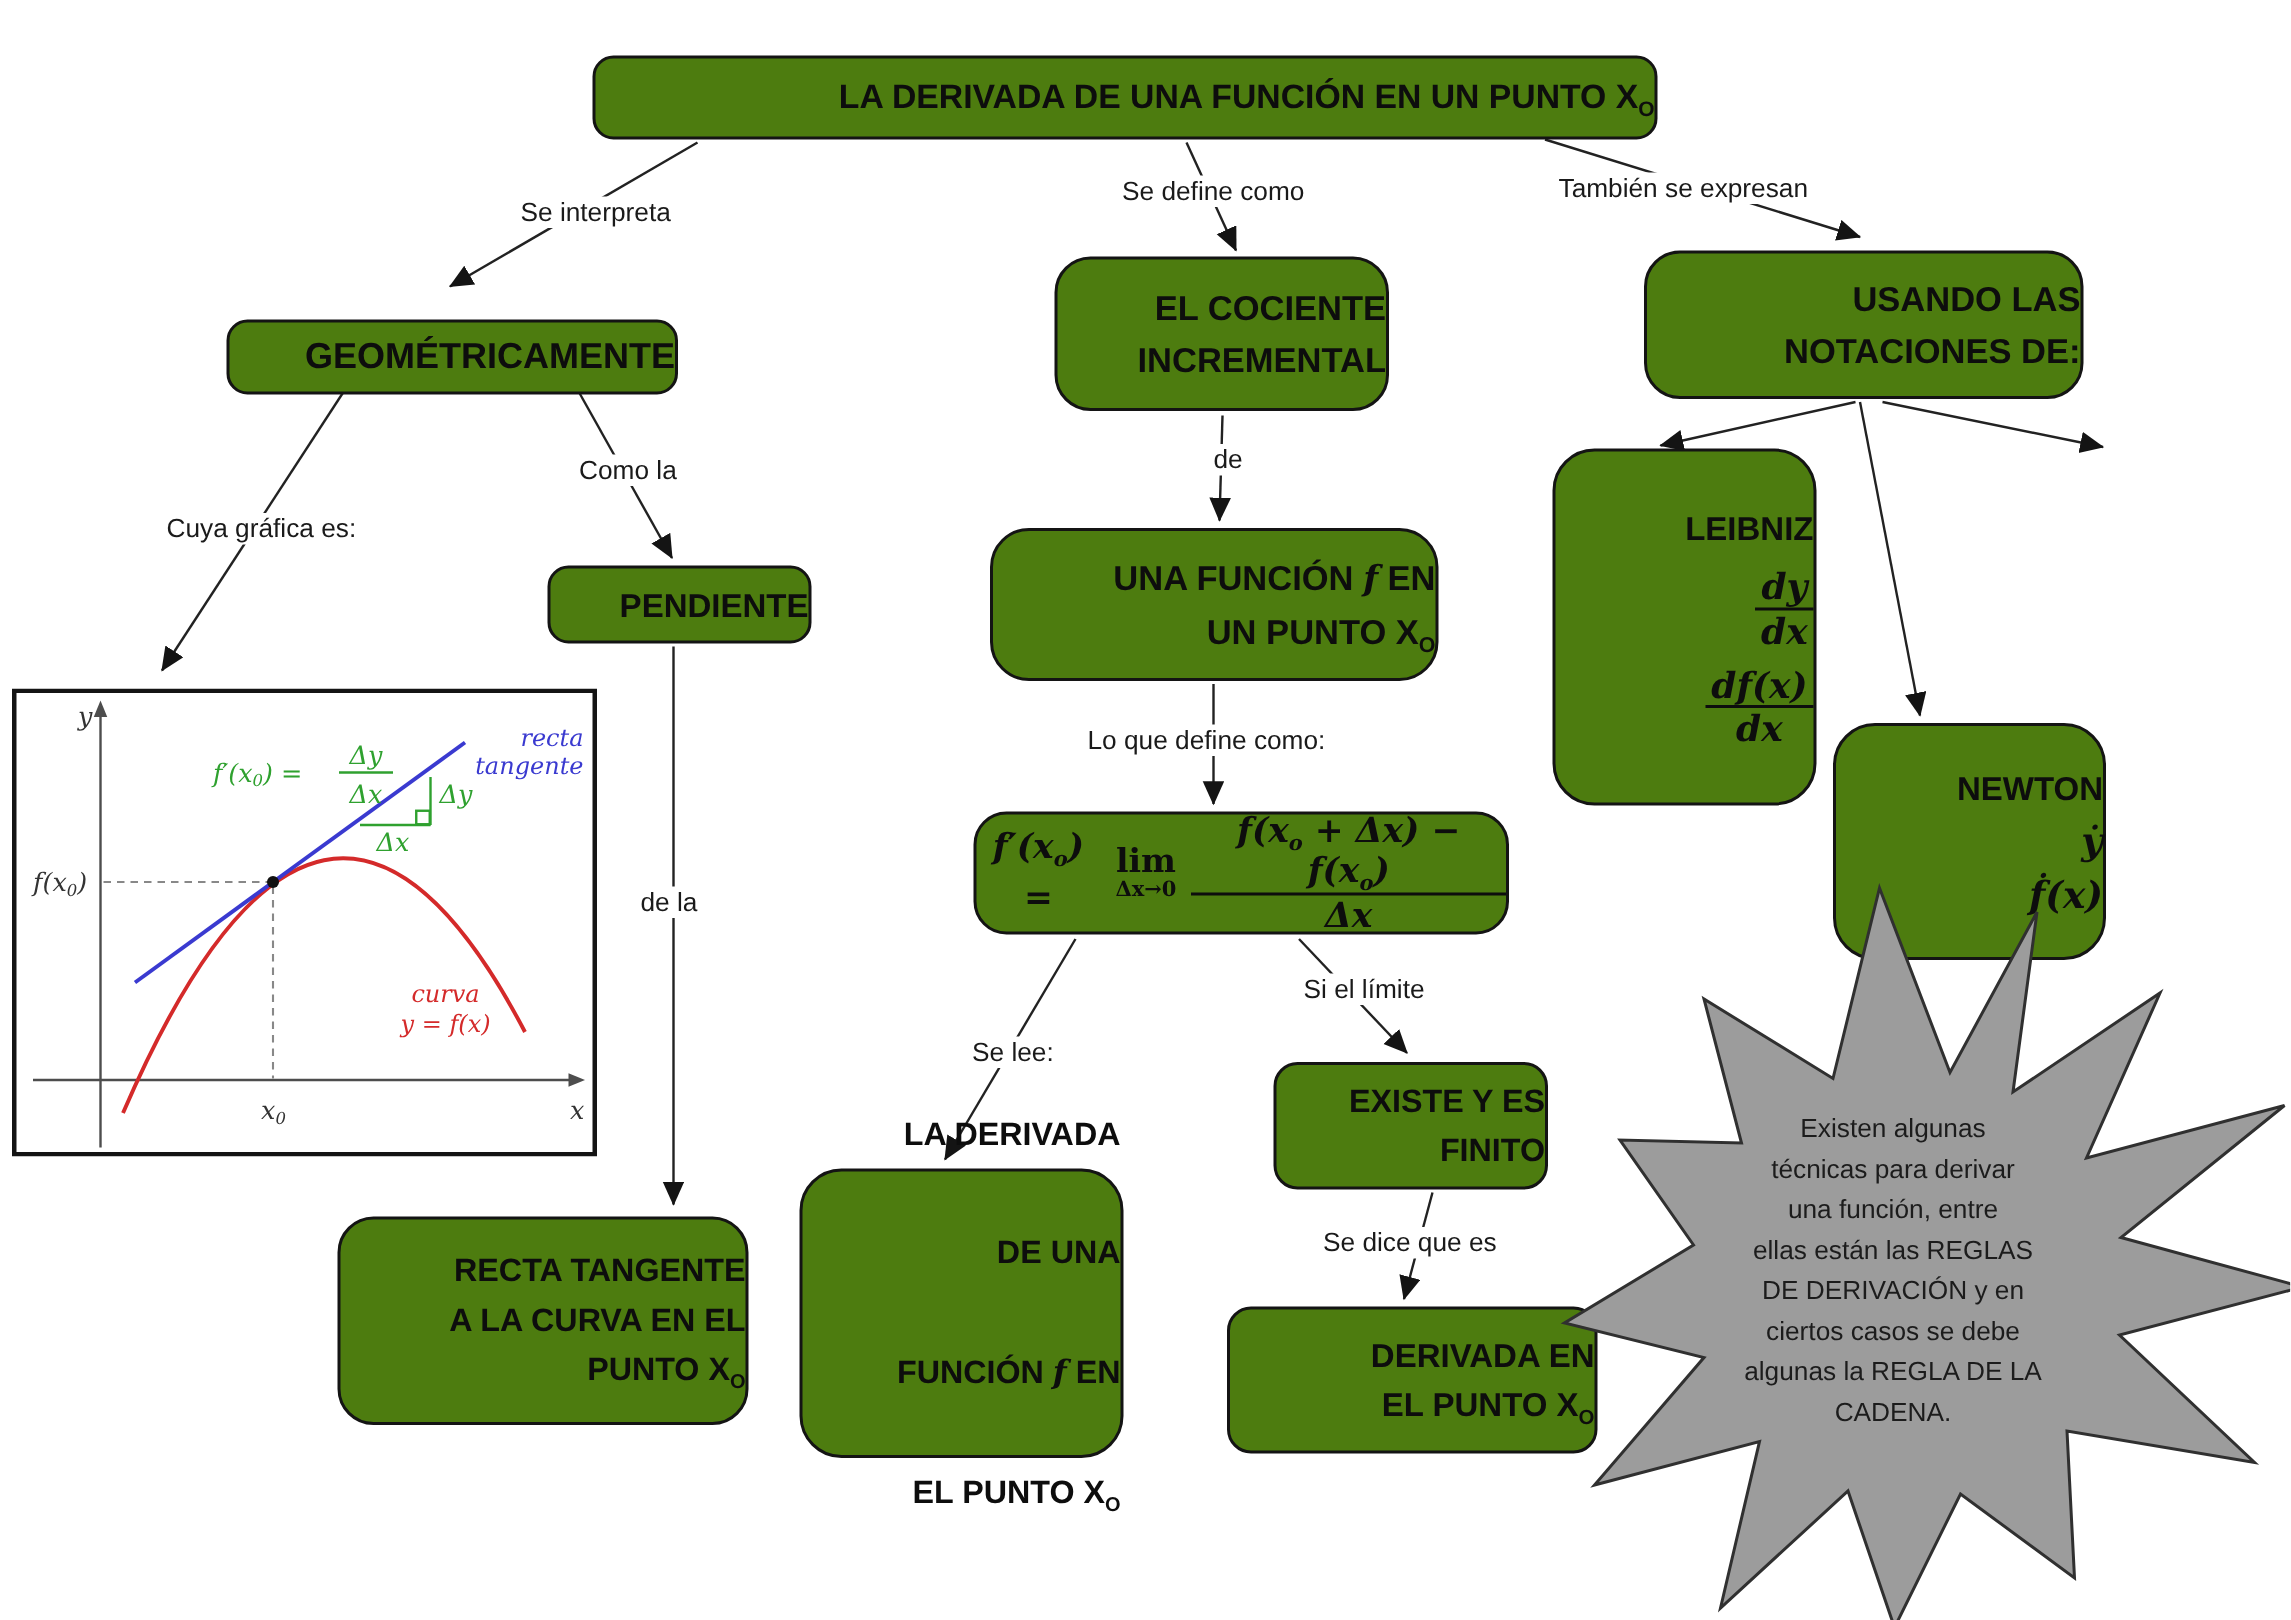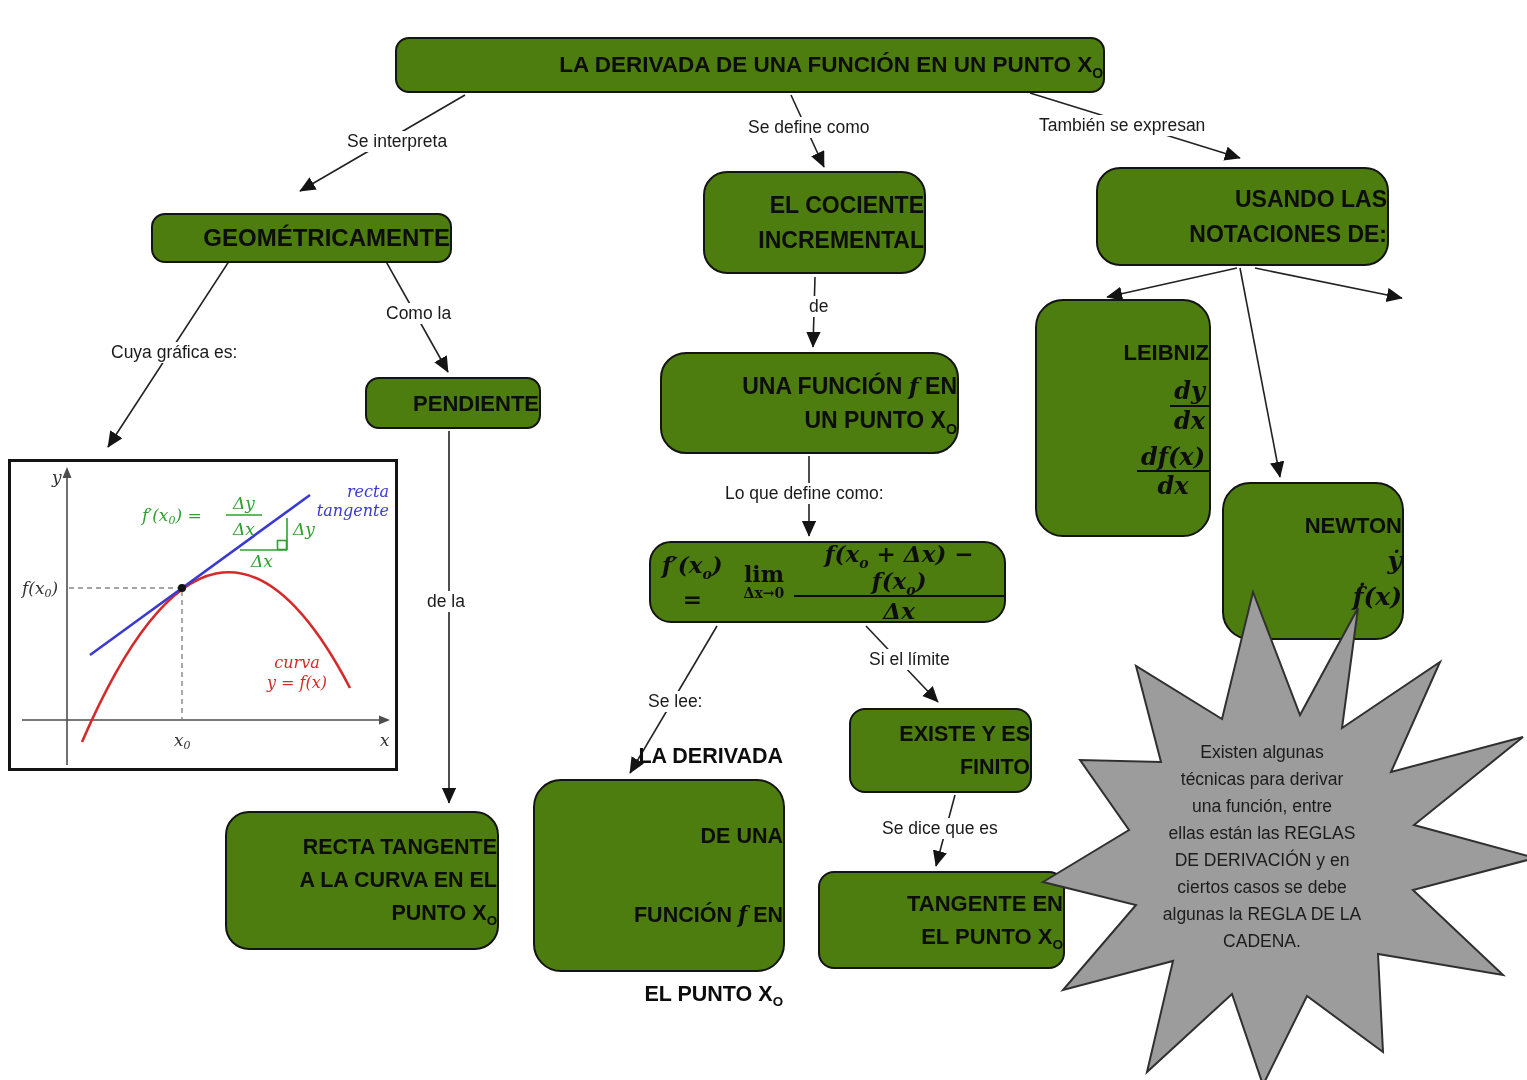--- a/index.html
+++ b/index.html
@@ -110,34 +110,34 @@
       </span>
     </div>
   </div>
 
   <div class="box" style="left:225px;top:811px;width:274px;height:139px;border-radius:24px;font-size:21.5px;line-height:1.55;">
     <div>RECTA TANGENTE</div>
     <div>A LA CURVA EN EL</div>
     <div><span>PUNTO X</span><sub>O</sub></div>
   </div>
 
-  <div class="box" style="left:533px;top:779px;width:252px;height:193px;border-radius:28px;font-size:21.5px;line-height:1.6;gap:45px;">
+  <div class="box" style="left:533px;top:779px;width:216px;height:193px;border-radius:28px;font-size:21.5px;line-height:1.6;gap:45px;">
     <div>LA DERIVADA</div>
     <div>DE UNA</div>
     <div><span>FUNCIÓN </span><span class="serifit">f</span><span> EN</span></div>
     <div><span>EL PUNTO X</span><sub>O</sub></div>
   </div>
 
   <div class="box" style="left:849px;top:708px;width:183px;height:85px;border-radius:16px;font-size:21.5px;">
     <div>EXISTE Y ES</div>
     <div>FINITO</div>
   </div>
 
   <div class="box" style="left:818px;top:871px;width:247px;height:98px;border-radius:16px;font-size:22px;">
-    <div>TANGENTE EN</div>
+    <div>DERIVADA EN</div>
     <div><span>EL PUNTO X</span><sub>O</sub></div>
   </div>
 
   <div class="box" style="left:1096px;top:167px;width:293px;height:99px;border-radius:24px;font-size:23px;">
     <div>USANDO LAS</div>
     <div>NOTACIONES DE:</div>
   </div>
 
   <div class="box" style="left:1035px;top:299px;width:176px;height:238px;border-radius:28px;gap:8px;padding-left:41px;">
     <div class="notetitle">LEIBNIZ</div>

